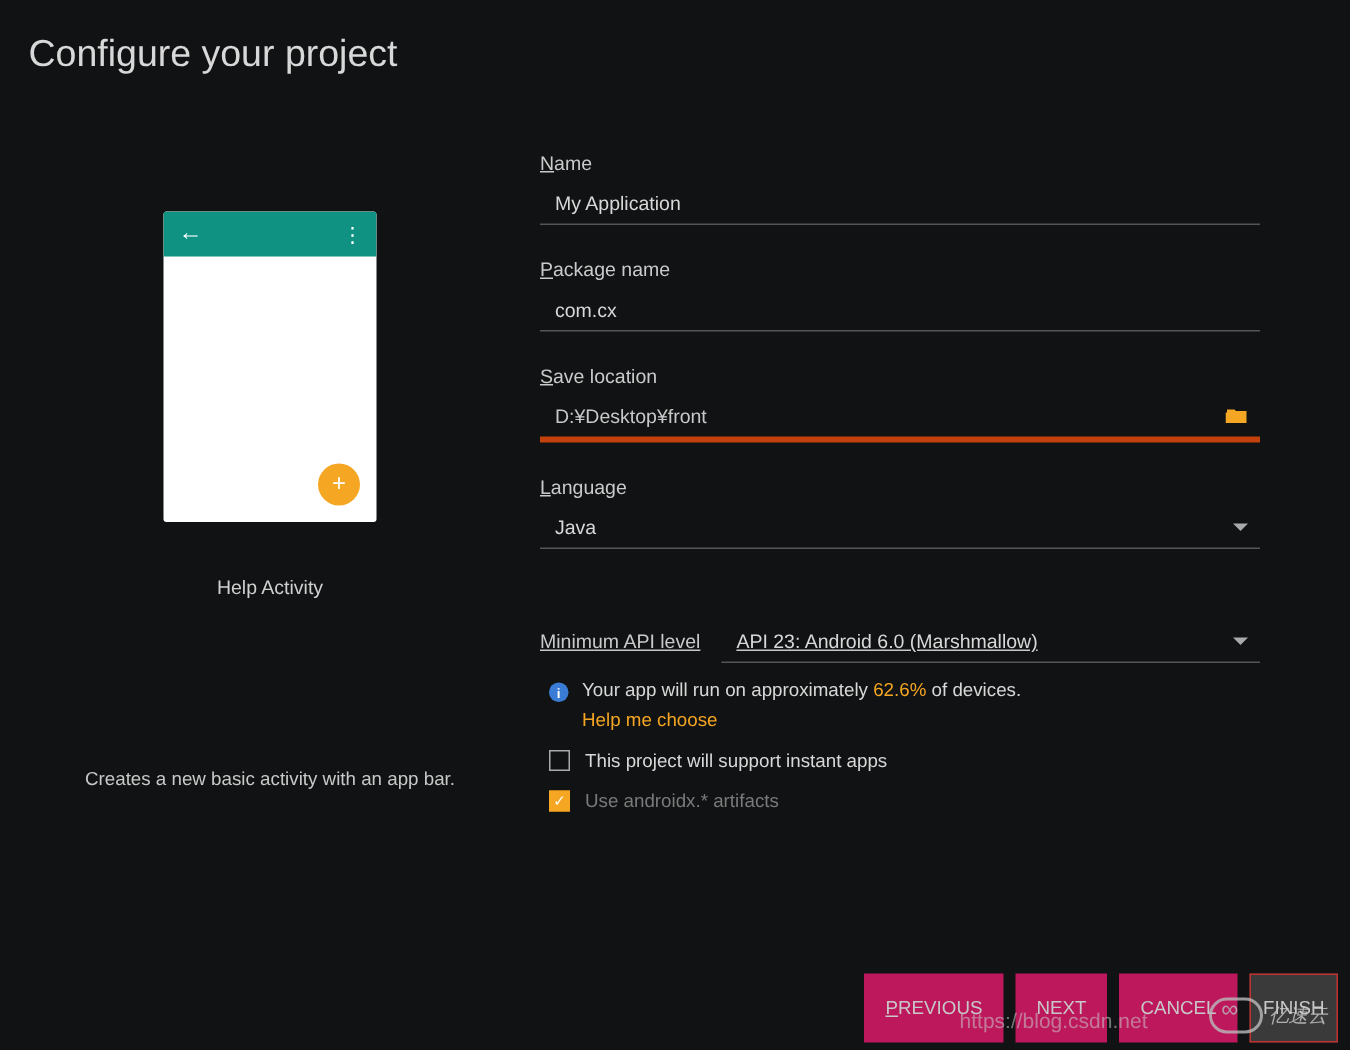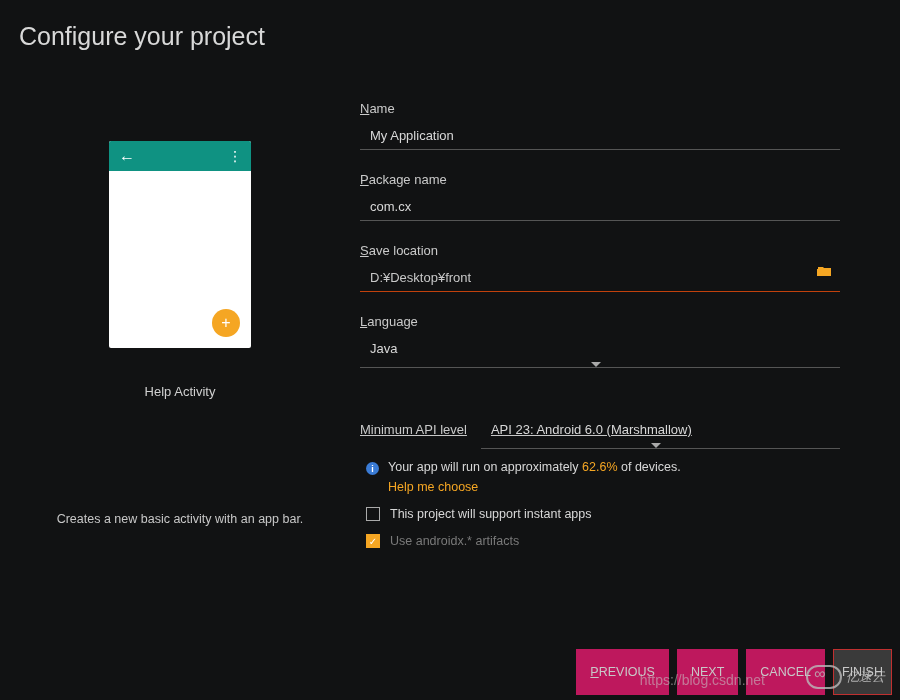--- a/index.html
+++ b/index.html
@@ -109,37 +109,37 @@
       font-size: 13px;
       padding: 6px 4px 6px 10px;
       outline: none;
     }
     .form-input.active {
       border-bottom: 1px solid #f5a623;
       color: #c8c8c8;
     }
     .save-location-wrap {
       display: flex;
-      border-bottom: 1px solid #c2410c;
+      align-items: center;
+      border-bottom: 4px solid #c2410c;
     }
     .save-location-wrap .form-input {
       border: none;
       flex: 1;
     }
     .folder-icon {
       color: #f5a623;
       font-size: 14px;
       padding-right: 8px;
     }
     .select-wrap {
       display: flex;
       align-items: center;
       border-bottom: 1px solid #555;
       padding-right: 8px;
-      flex-direction: column;
     }
     .select-wrap .form-input {
       border: none;
       flex: 1;
     }
     .chevron-down {
       width: 0;
       height: 0;
       border-left: 5px solid transparent;
       border-right: 5px solid transparent;

